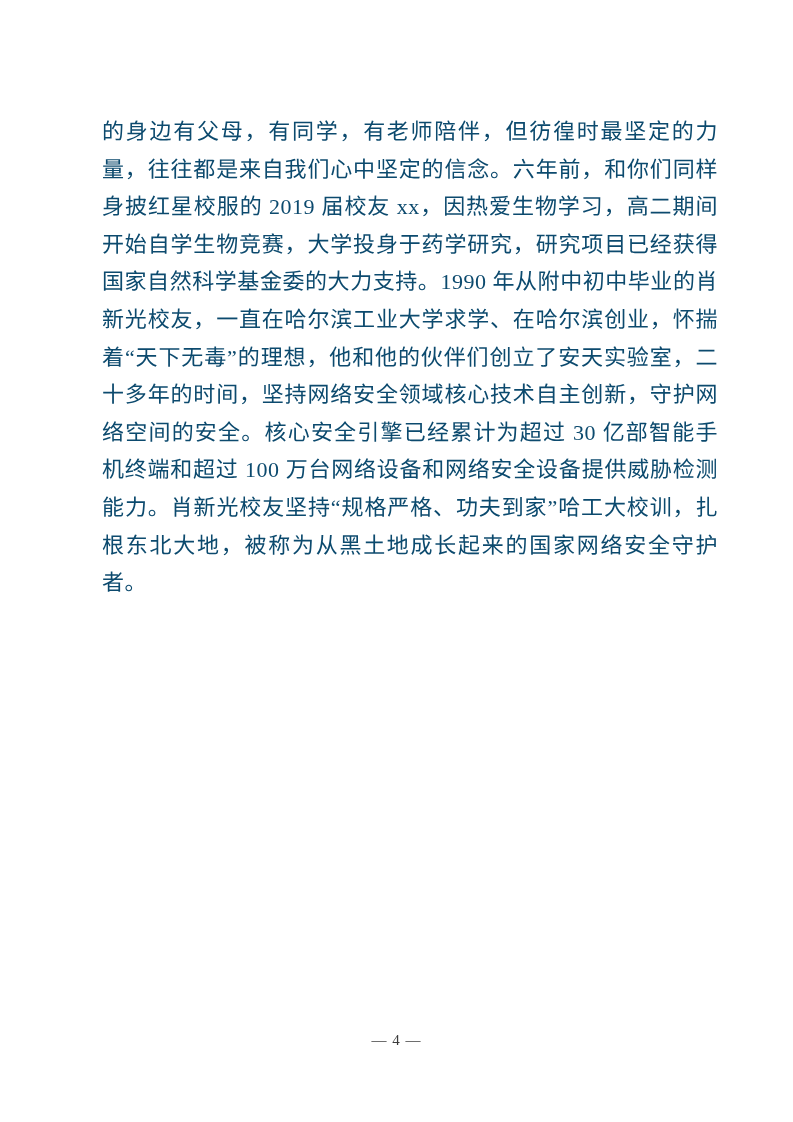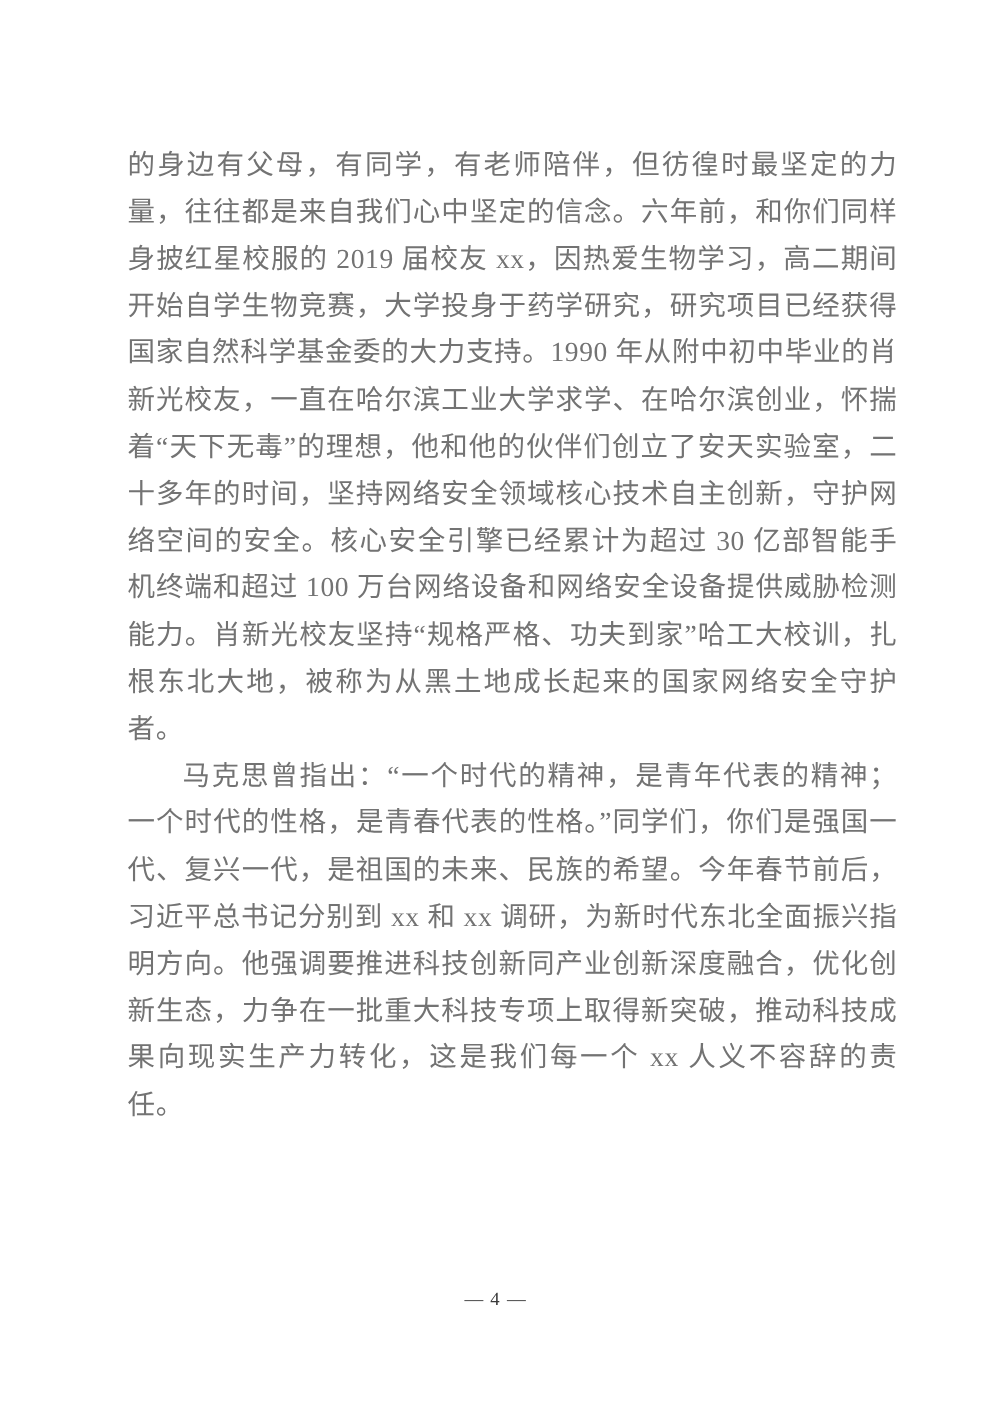--- a/index.html
+++ b/index.html
@@ -15,21 +15,21 @@
     overflow: hidden;
     font-family: "Liberation Serif", "DejaVu Serif", serif;
   }
   .content {
     position: absolute;
     left: 102px;
     top: 113px;
     width: 616px;
     font-size: 22px;
     line-height: 37.6px;
-    color: #737373;
+    color: #0c4a6e;
     text-align: justify;
     letter-spacing: 0.5px;
   }
   .content p {
     margin: 0;
     padding: 0;
   }
   .content p.indent {
     text-indent: 2em;
   }
@@ -43,18 +43,17 @@
     color: #3a3a3a;
     letter-spacing: 1px;
   }
 </style>
 </head>
 <body>
 
 <div class="page">
   <div class="content">
     <p>的身边有父母，有同学，有老师陪伴，但彷徨时最坚定的力量，往往都是来自我们心中坚定的信念。六年前，和你们同样身披红星校服的 2019 届校友 xx，因热爱生物学习，高二期间开始自学生物竞赛，大学投身于药学研究，研究项目已经获得国家自然科学基金委的大力支持。1990 年从附中初中毕业的肖新光校友，一直在哈尔滨工业大学求学、在哈尔滨创业，怀揣着“天下无毒”的理想，他和他的伙伴们创立了安天实验室，二十多年的时间，坚持网络安全领域核心技术自主创新，守护网络空间的安全。核心安全引擎已经累计为超过 30 亿部智能手机终端和超过 100 万台网络设备和网络安全设备提供威胁检测能力。肖新光校友坚持“规格严格、功夫到家”哈工大校训，扎根东北大地，被称为从黑土地成长起来的国家网络安全守护者。</p>
-    <p class="indent">马克思曾指出：“一个时代的精神，是青年代表的精神；一个时代的性格，是青春代表的性格。”同学们，你们是强国一代、复兴一代，是祖国的未来、民族的希望。今年春节前后，习近平总书记分别到 xx 和 xx 调研，为新时代东北全面振兴指明方向。他强调要推进科技创新同产业创新深度融合，优化创新生态，力争在一批重大科技专项上取得新突破，推动科技成果向现实生产力转化，这是我们每一个 xx 人义不容辞的责任。</p>
   </div>
   <div class="footer">
     <span>— 4 —</span>
   </div>
 </div>
 
 </body></html>

